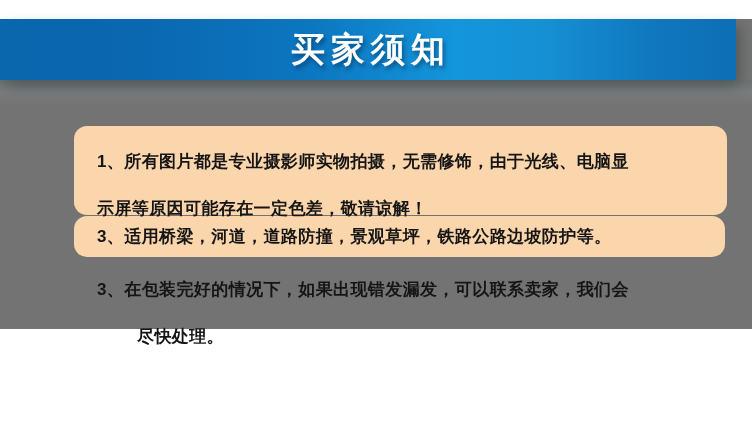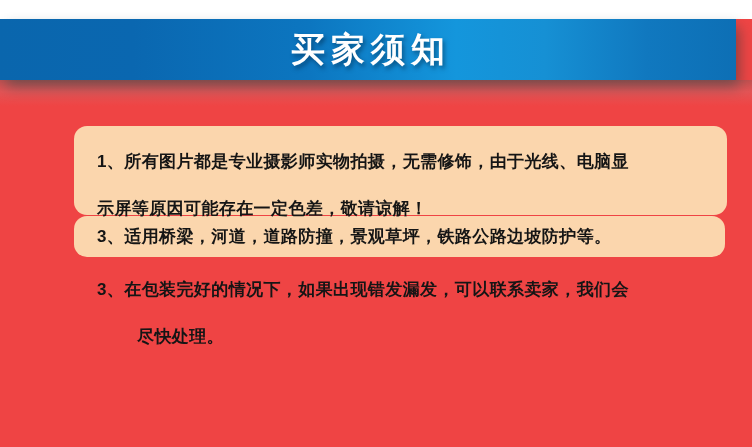--- a/index.html
+++ b/index.html
@@ -10,22 +10,22 @@
     width: 752px;
     height: 447px;
     overflow: hidden;
     background: #ffffff;
     font-family: "Liberation Sans", "DejaVu Sans", sans-serif;
   }
 
   #page {
     position: relative;
     width: 752px;
-    height: 447px;
-    background: #ef4444;
+    height: 329px;
+    background: #737373;
   }
 
   
   .top-strip {
     position: absolute;
     left: 0;
     top: 0;
     width: 752px;
     height: 19px;
     background: #ffffff;

